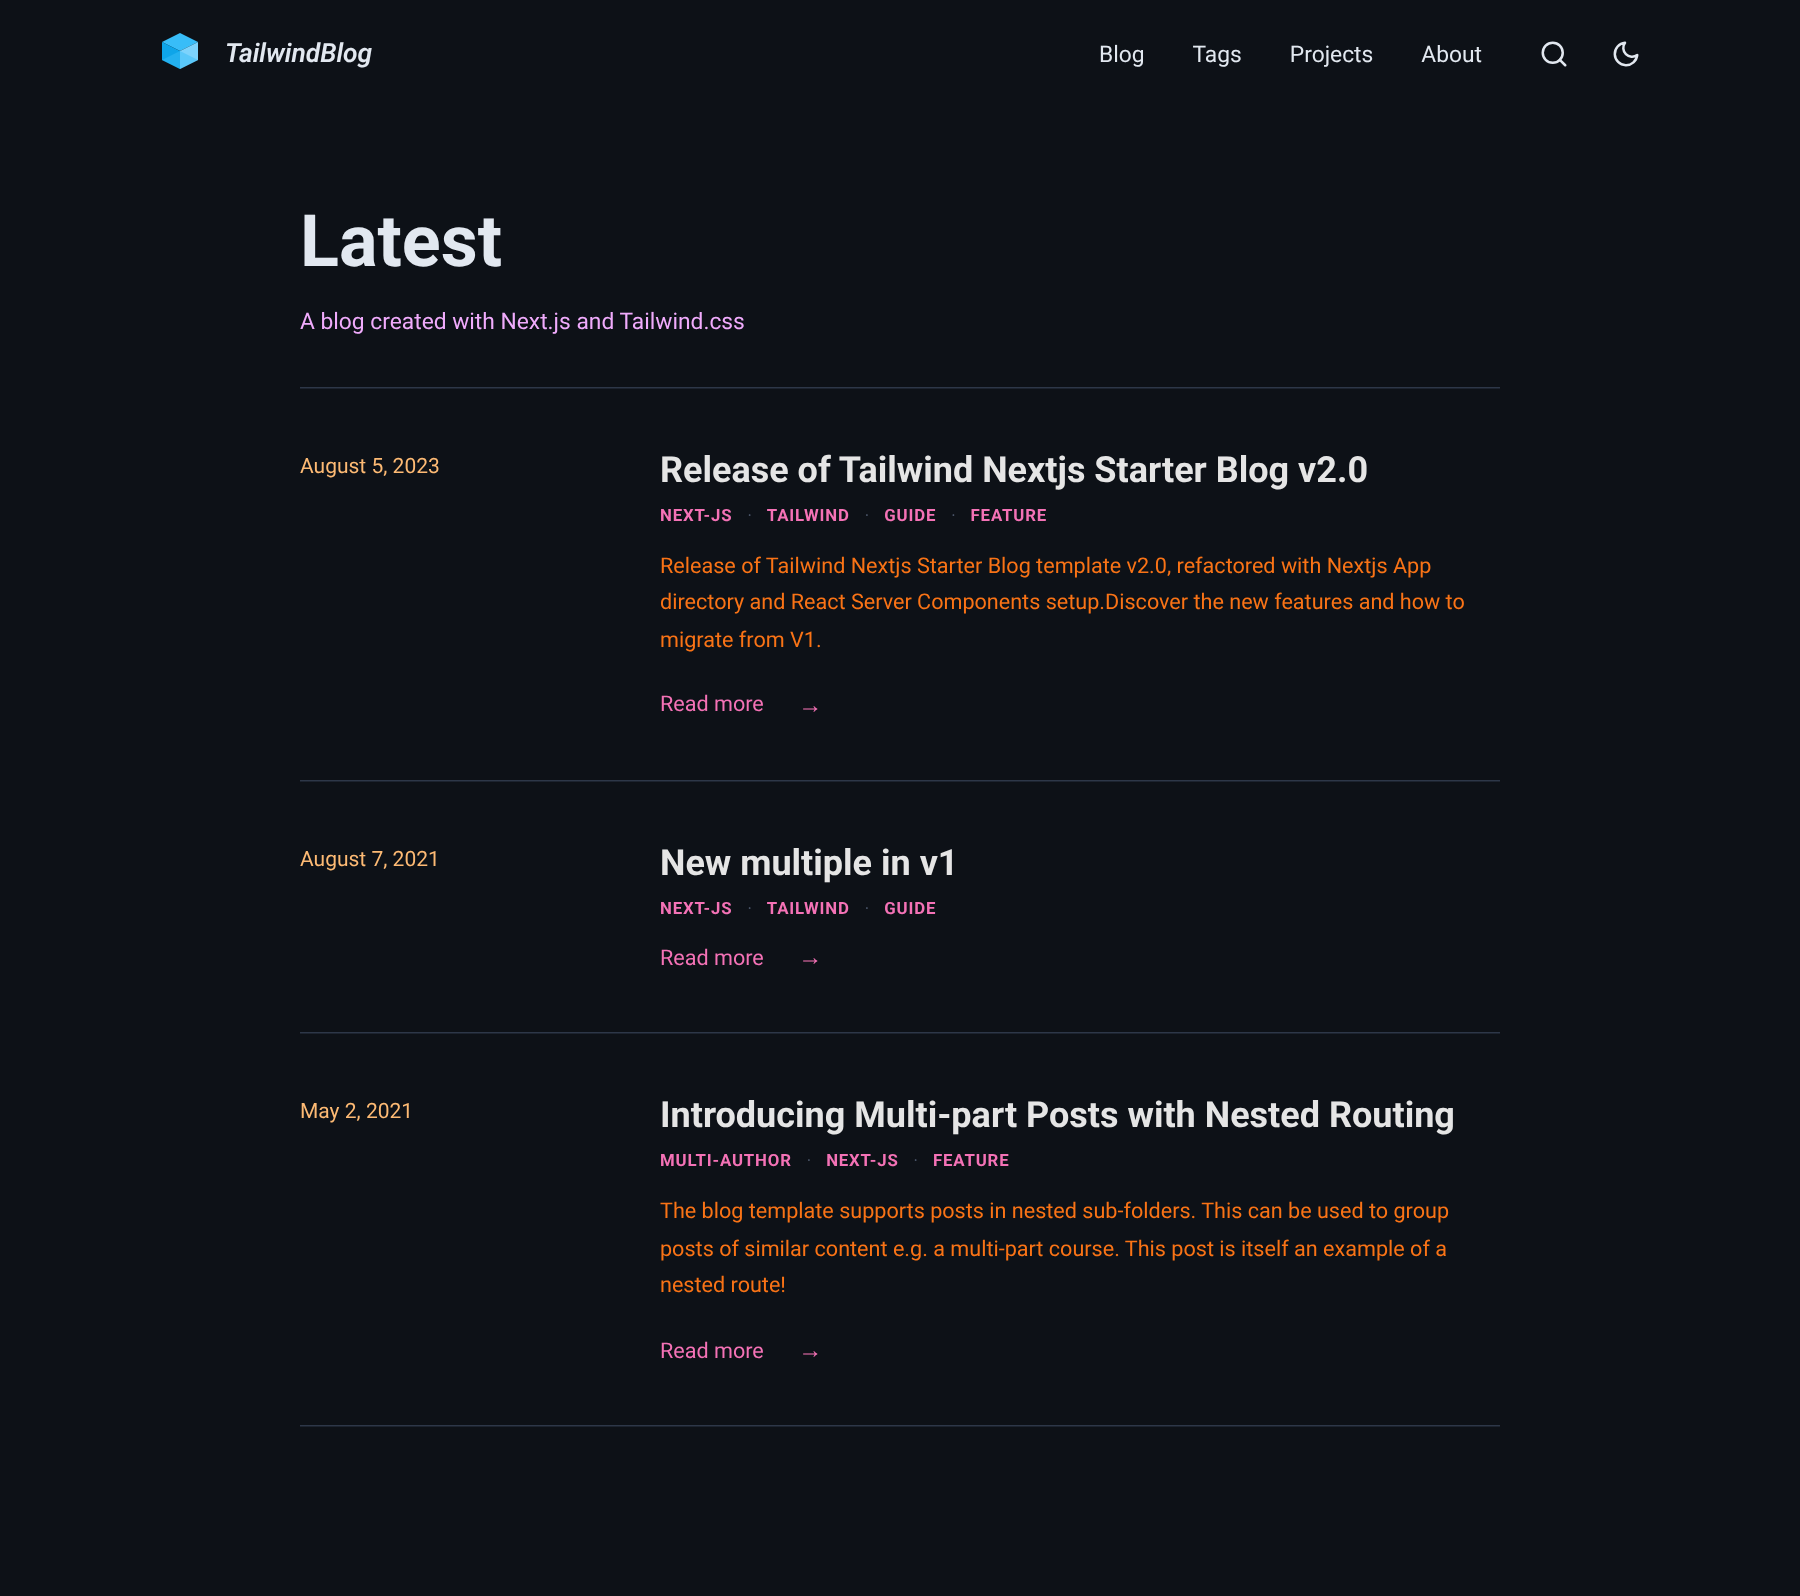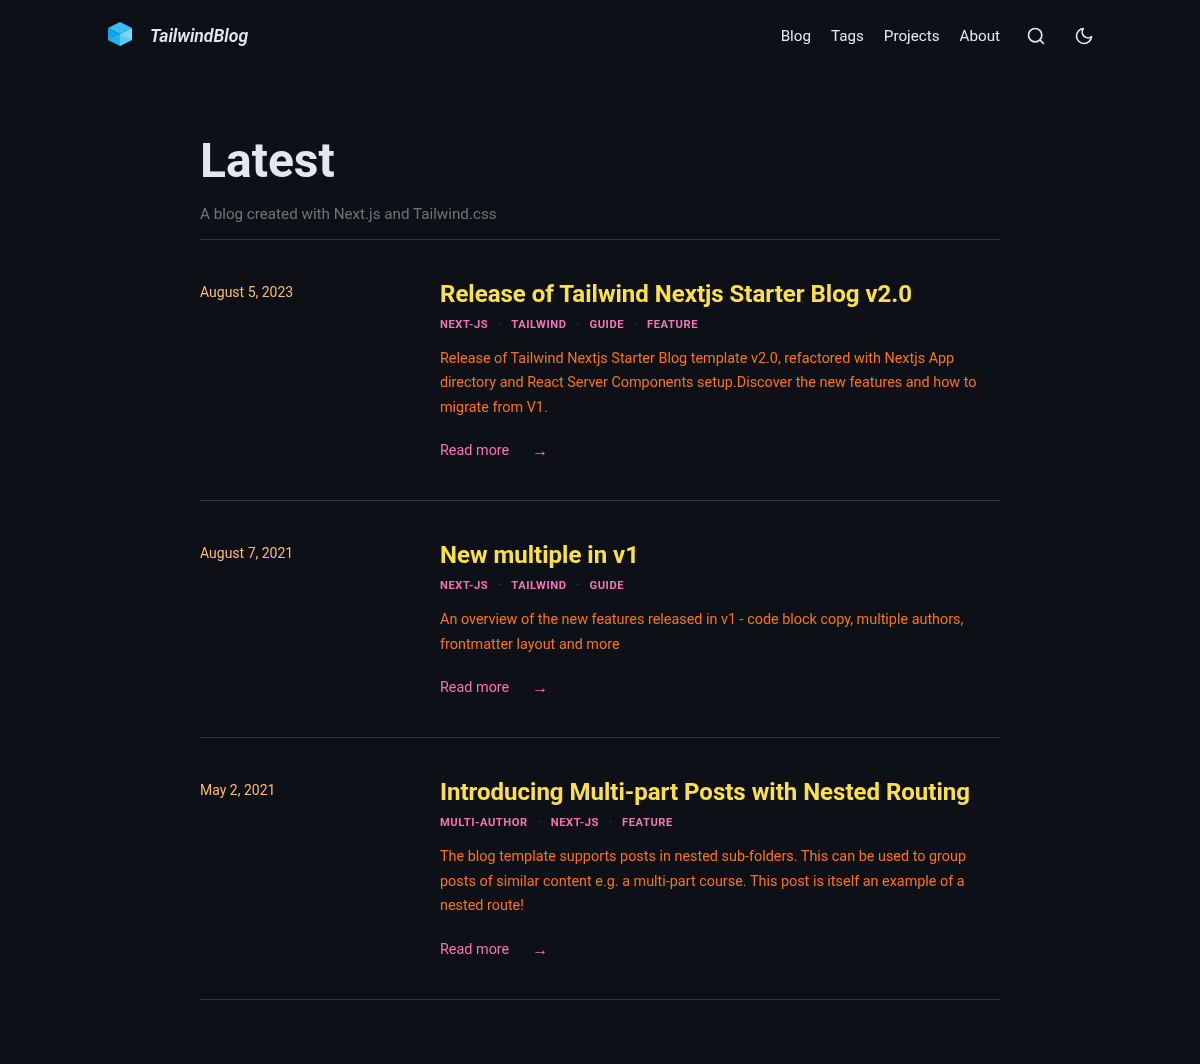--- a/index.html
+++ b/index.html
@@ -41,21 +41,21 @@
     .logo-text {
       font-size: 1.1rem;
       font-weight: 600;
       color: #e2e8f0;
       font-style: italic;
     }
 
     nav {
       display: flex;
       align-items: center;
-      gap: 20px;
+      gap: 32px;
     }
 
     .nav-link {
       color: #e2e8f0;
       text-decoration: none;
       font-size: 0.95rem;
       cursor: pointer;
     }
 
     .nav-icons {
@@ -86,23 +86,23 @@
 
     .page-title {
       font-size: 3rem;
       font-weight: 700;
       color: #e2e8f0;
       margin-top: 60px;
       margin-bottom: 16px;
     }
 
     .page-subtitle {
-      color: #737373;
+      color: #f0abfc;
       font-size: 0.95rem;
-      margin-bottom: 16px;
+      margin-bottom: 35px;
     }
 
     .divider {
       border: none;
       border-top: 1px solid #2d3748;
       margin: 0;
     }
 
     
     .post-item {
@@ -119,21 +119,21 @@
       padding-top: 4px;
     }
 
     .post-content {
       flex: 1;
     }
 
     .post-title {
       font-size: 1.5rem;
       font-weight: 700;
-      color: #fde047;
+      color: #e5e5e5;
       margin-bottom: 10px;
       text-decoration: none;
       display: block;
       cursor: pointer;
     }
 
     .post-tags {
       display: flex;
       gap: 10px;
       margin-bottom: 16px;
@@ -243,21 +243,20 @@
     <div class="post-date">August 7, 2021</div>
     <div class="post-content">
       <a class="post-title" href="#">New multiple in v1</a>
       <div class="post-tags">
         <span class="tag">NEXT-JS</span>
         <span class="tag-separator">·</span>
         <span class="tag">TAILWIND</span>
         <span class="tag-separator">·</span>
         <span class="tag">GUIDE</span>
       </div>
-      <p class="post-description">An overview of the new features released in v1 - code block copy, multiple authors, frontmatter layout and more</p>
       <a class="read-more" href="#">
         <span>Read more</span>
         <span class="arrow">→</span>
       </a>
     </div>
   </article>
 
   <hr class="divider">
 
   <article class="post-item">

